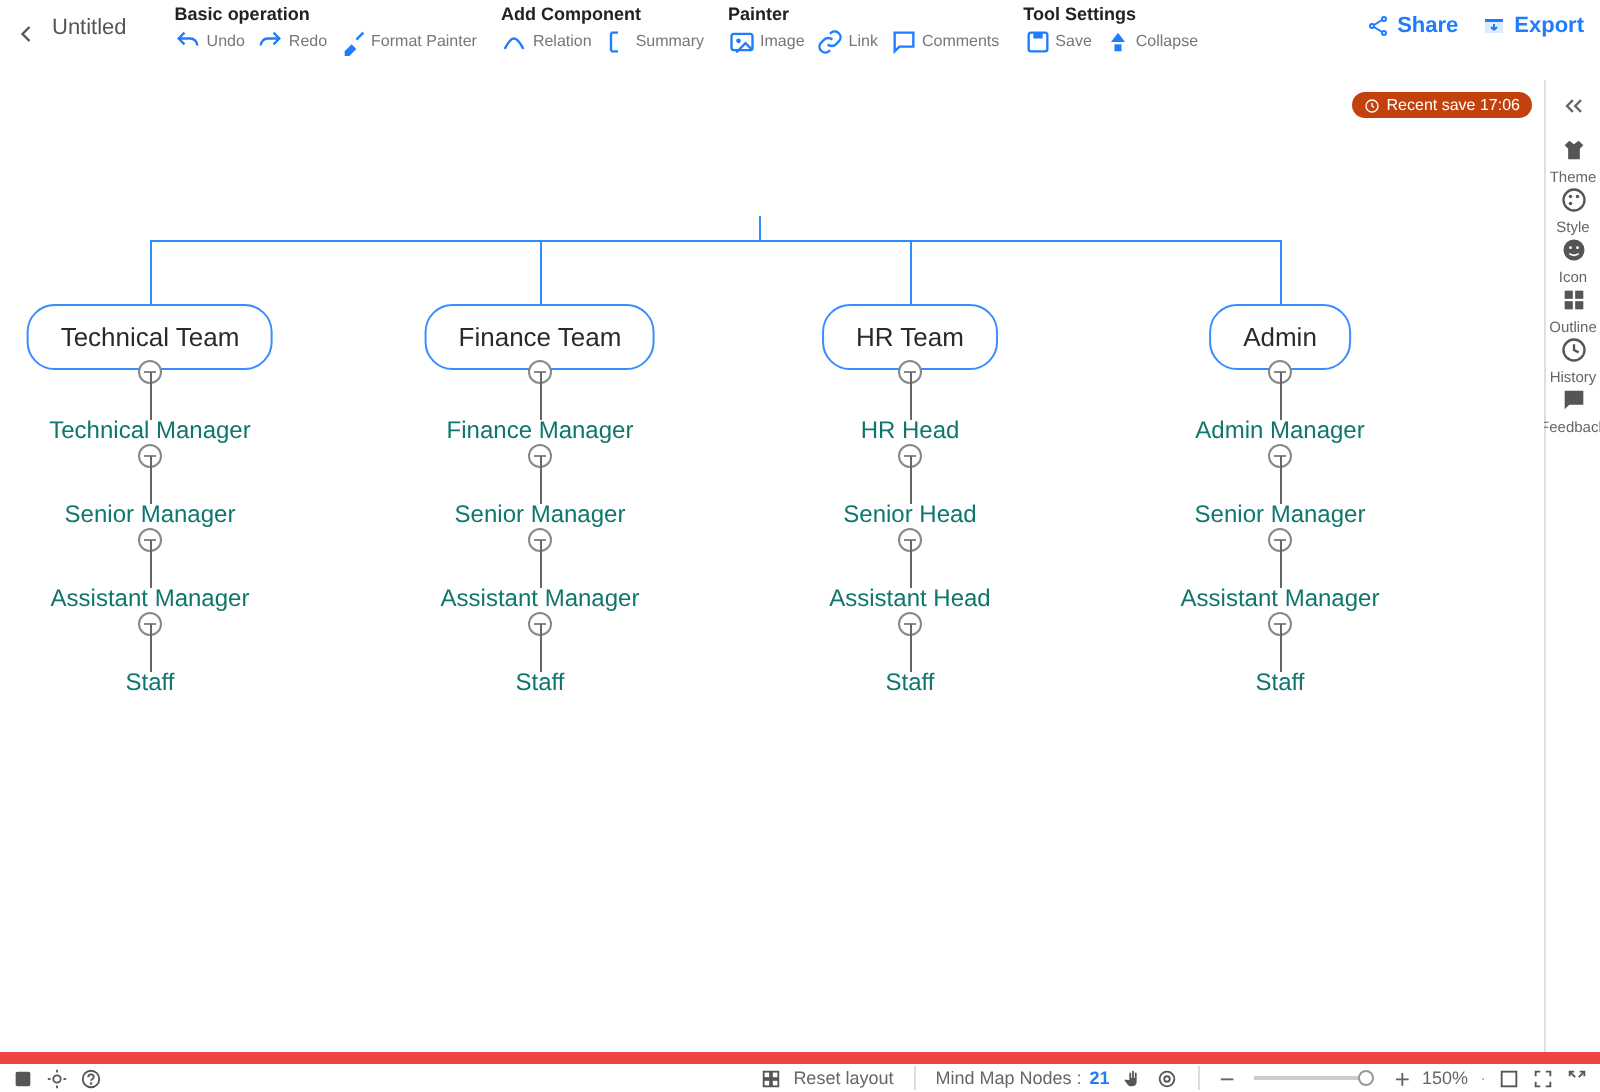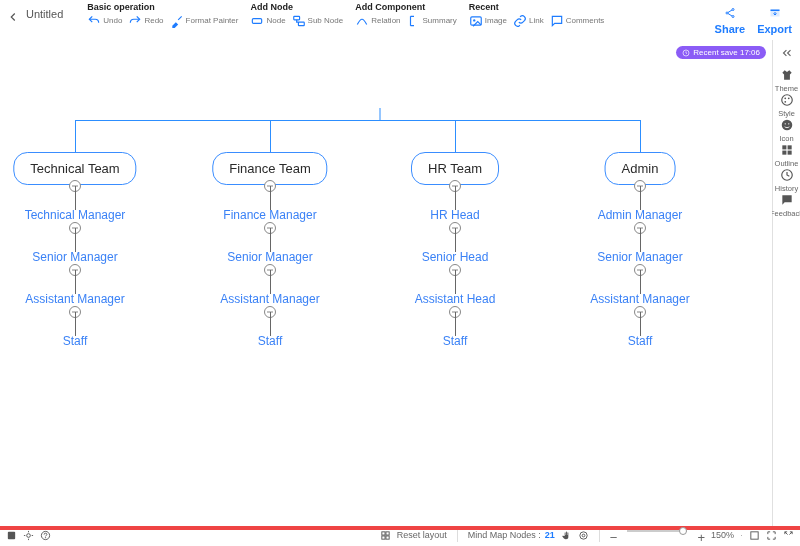--- a/index.html
+++ b/index.html
@@ -12,47 +12,47 @@
   .doc-title { font-size: 11px; color: #555; margin-top: 6px; margin-right: 24px; }
   .groups { display: flex; gap: 12px; }
   .grp { display: flex; flex-direction: column; }
   .grp-title { font-size: 9px; font-weight: 700; color: #222; margin-bottom: 2px; }
   .grp-row { display: flex; gap: 6px; }
   .tbtn { display: flex; flex-direction: row; align-items: center; gap: 2px; cursor: pointer; }
   .tbtn .ticon { width: 14px; height: 14px; color: #1e7cff; }
   .tbtn .tlbl { font-size: 8px; color: #777; line-height: 1; white-space: nowrap; }
   .spacer { flex: 1; }
   .topright { display: flex; align-items: center; gap: 12px; margin-top: 5px; margin-right: 8px; }
-  .share, .export { display: flex; align-items: center; gap: 4px; font-size: 11px; color: #1e7cff; font-weight: 600; cursor: pointer; flex-direction: column; }
+  .share, .export { display: flex; align-items: center; gap: 4px; font-size: 11px; color: #1e7cff; font-weight: 600; cursor: pointer; }
   .share .icon, .export .icon { width: 12px; height: 12px; color: #1e7cff; }
 
   
   .canvas { position: absolute; top: 40px; left: 0; right: 28px; bottom: 20px; background: #fff; }
-  .save-badge { position: absolute; top: 6px; right: 6px; background: #8b5cf6; color: #fff; font-size: 8px; padding: 2px 6px; border-radius: 9px; display: flex; align-items: center; gap: 3px; }
+  .save-badge { position: absolute; top: 6px; right: 6px; background: #c2410c; color: #fff; font-size: 8px; padding: 2px 6px; border-radius: 9px; display: flex; align-items: center; gap: 3px; }
   .save-badge svg { width: 8px; height: 8px; }
 
   
   .sidebar { position: absolute; top: 40px; right: 0; width: 28px; bottom: 20px; border-left: 1px solid #e0e0e0; display: flex; flex-direction: column; align-items: center; padding-top: 6px; gap: 8px; background: #fff; }
   .side-toggle { width: 18px; height: 14px; color: #666; cursor: pointer; }
   .side-item { display: flex; flex-direction: column; align-items: center; gap: 2px; cursor: pointer; }
   .side-item svg { width: 14px; height: 14px; color: #555; }
   .side-item .slbl { font-size: 7.5px; color: #666; }
 
   
-  .bottombar { position: absolute; left: 0; right: 0; bottom: 0; height: 20px; border-top: 4px solid #ef4444; display: flex; align-items: flex-start; font-size: 9px; color: #666; padding: 0 6px; gap: 6px; background: #fff; }
+  .bottombar { position: absolute; left: 0; right: 0; bottom: 0; height: 20px; border-top: 6px solid #ef4444; display: flex; align-items: center; font-size: 9px; color: #666; padding: 0 6px; gap: 6px; background: #fff; }
   .bottombar svg { width: 11px; height: 11px; color: #555; }
   .bb-spacer { flex: 1; }
   .nodecount { display: flex; align-items: center; gap: 4px; }
   .zoomline { position: relative; width: 60px; height: 2px; background: #ccc; margin: 0 4px; }
   .zoomline .knob { position: absolute; top: -3px; right: 0; width: 8px; height: 8px; border-radius: 50%; background: #fff; border: 1px solid #999; }
 
   
   .root-node { position: absolute; background: #2c8eff; color: #fff; font-size: 16px; font-weight: 700; border-radius: 5px; padding: 12px 28px; text-align: center; }
   .team-node { position: absolute; border: 1px solid #3a8dff; color: #2a2a2a; font-size: 13px; padding: 8px 16px; border-radius: 14px; background: #fff; text-align: center; white-space: nowrap; }
-  .leaf { position: absolute; color: #3b82f6; font-size: 12px; text-align: center; white-space: nowrap; transform: translateX(-50%); }
+  .leaf { position: absolute; color: #0f766e; font-size: 12px; text-align: center; white-space: nowrap; transform: translateX(-50%); }
   .minus { position: absolute; width: 12px; height: 12px; border: 1px solid #888; border-radius: 50%; background: #fff; left: 50%; transform: translateX(-50%); cursor: pointer; }
   .minus::after { content: ""; position: absolute; left: 2px; right: 2px; top: 50%; height: 1px; background: #888; transform: translateY(-50%); }
 
   
   .v { position: absolute; width: 1px; background: #2c8eff; left: 50%; transform: translateX(-50%); }
   .h { position: absolute; height: 1px; background: #2c8eff; }
   .vline { position: absolute; width: 1px; background: #555; }
 </style>
 </head>
 <body>
@@ -86,57 +86,38 @@
             <div class="tbtn">
               <svg class="ticon" viewBox="0 0 24 24">
                 <path d="M4 20l6-6 4 4-6 6H4v-4z" fill="currentColor"></path>
                 <path d="M14 10l6-6" stroke="currentColor" stroke-width="2"></path>
               </svg>
               <span class="tlbl">Format Painter</span>
             </div>
           </div>
         </div>
         <div class="grp">
-          <div class="grp-title">Add Node</div>
-          <div class="grp-row">
-            <div class="tbtn">
-              <svg class="ticon" viewBox="0 0 24 24">
-                <rect x="4" y="8" width="16" height="8" rx="2" fill="none" stroke="currentColor" stroke-width="2"></rect>
-              </svg>
-              <span class="tlbl">Node</span>
-            </div>
-            <div class="tbtn">
-              <svg class="ticon" viewBox="0 0 24 24">
-                <rect x="3" y="4" width="10" height="6" rx="1" fill="none" stroke="currentColor" stroke-width="2"></rect>
-                <rect x="11" y="14" width="10" height="6" rx="1" fill="none" stroke="currentColor" stroke-width="2"></rect>
-                <path d="M8 10v4h3" fill="none" stroke="currentColor" stroke-width="2"></path>
-              </svg>
-              <span class="tlbl">Sub Node</span>
-            </div>
-          </div>
-        </div>
-        <div class="grp">
           <div class="grp-title">Add Component</div>
           <div class="grp-row">
             <div class="tbtn">
               <svg class="ticon" viewBox="0 0 24 24">
                 <path d="M4 18c6-12 10-12 16 0" fill="none" stroke="currentColor" stroke-width="2"></path>
               </svg>
               <span class="tlbl">Relation</span>
             </div>
             <div class="tbtn">
               <svg class="ticon" viewBox="0 0 24 24">
                 <path d="M6 4v16M6 4h6M6 20h6" fill="none" stroke="currentColor" stroke-width="2"></path>
               </svg>
               <span class="tlbl">Summary</span>
             </div>
           </div>
         </div>
         <div class="grp">
-          <div class="grp-title">Recent</div>
+          <div class="grp-title">Painter</div>
           <div class="grp-row">
             <div class="tbtn">
               <svg class="ticon" viewBox="0 0 24 24">
                 <rect x="3" y="5" width="18" height="14" rx="2" fill="none" stroke="currentColor" stroke-width="2"></rect>
                 <circle cx="9" cy="11" r="2" fill="currentColor"></circle>
                 <path d="M21 19l-6-6-8 8" fill="none" stroke="currentColor" stroke-width="2"></path>
               </svg>
               <span class="tlbl">Image</span>
             </div>
             <div class="tbtn">
@@ -144,20 +125,39 @@
                 <path d="M10 14a5 5 0 007 0l3-3a5 5 0 00-7-7l-1 1" fill="none" stroke="currentColor" stroke-width="2"></path>
                 <path d="M14 10a5 5 0 00-7 0l-3 3a5 5 0 007 7l1-1" fill="none" stroke="currentColor" stroke-width="2"></path>
               </svg>
               <span class="tlbl">Link</span>
             </div>
             <div class="tbtn">
               <svg class="ticon" viewBox="0 0 24 24">
                 <path d="M4 4h16v12H8l-4 4V4z" fill="none" stroke="currentColor" stroke-width="2"></path>
               </svg>
               <span class="tlbl">Comments</span>
+            </div>
+          </div>
+        </div>
+        <div class="grp">
+          <div class="grp-title">Tool Settings</div>
+          <div class="grp-row">
+            <div class="tbtn">
+              <svg class="ticon" viewBox="0 0 24 24">
+                <rect x="4" y="4" width="16" height="16" rx="2" fill="none" stroke="currentColor" stroke-width="2"></rect>
+                <rect x="8" y="4" width="8" height="5" fill="currentColor"></rect>
+              </svg>
+              <span class="tlbl">Save</span>
+            </div>
+            <div class="tbtn">
+              <svg class="ticon" viewBox="0 0 24 24">
+                <path d="M12 4l-6 8h12l-6-8z" fill="currentColor"></path>
+                <rect x="9" y="14" width="6" height="6" fill="currentColor"></rect>
+              </svg>
+              <span class="tlbl">Collapse</span>
             </div>
           </div>
         </div>
       </div>
 
     <div class="spacer"></div>
     <div class="topright">
       <div class="share">
         <svg class="icon" viewBox="0 0 24 24" fill="none" stroke="currentColor" stroke-width="2">
             <circle cx="18" cy="5" r="2"></circle>

